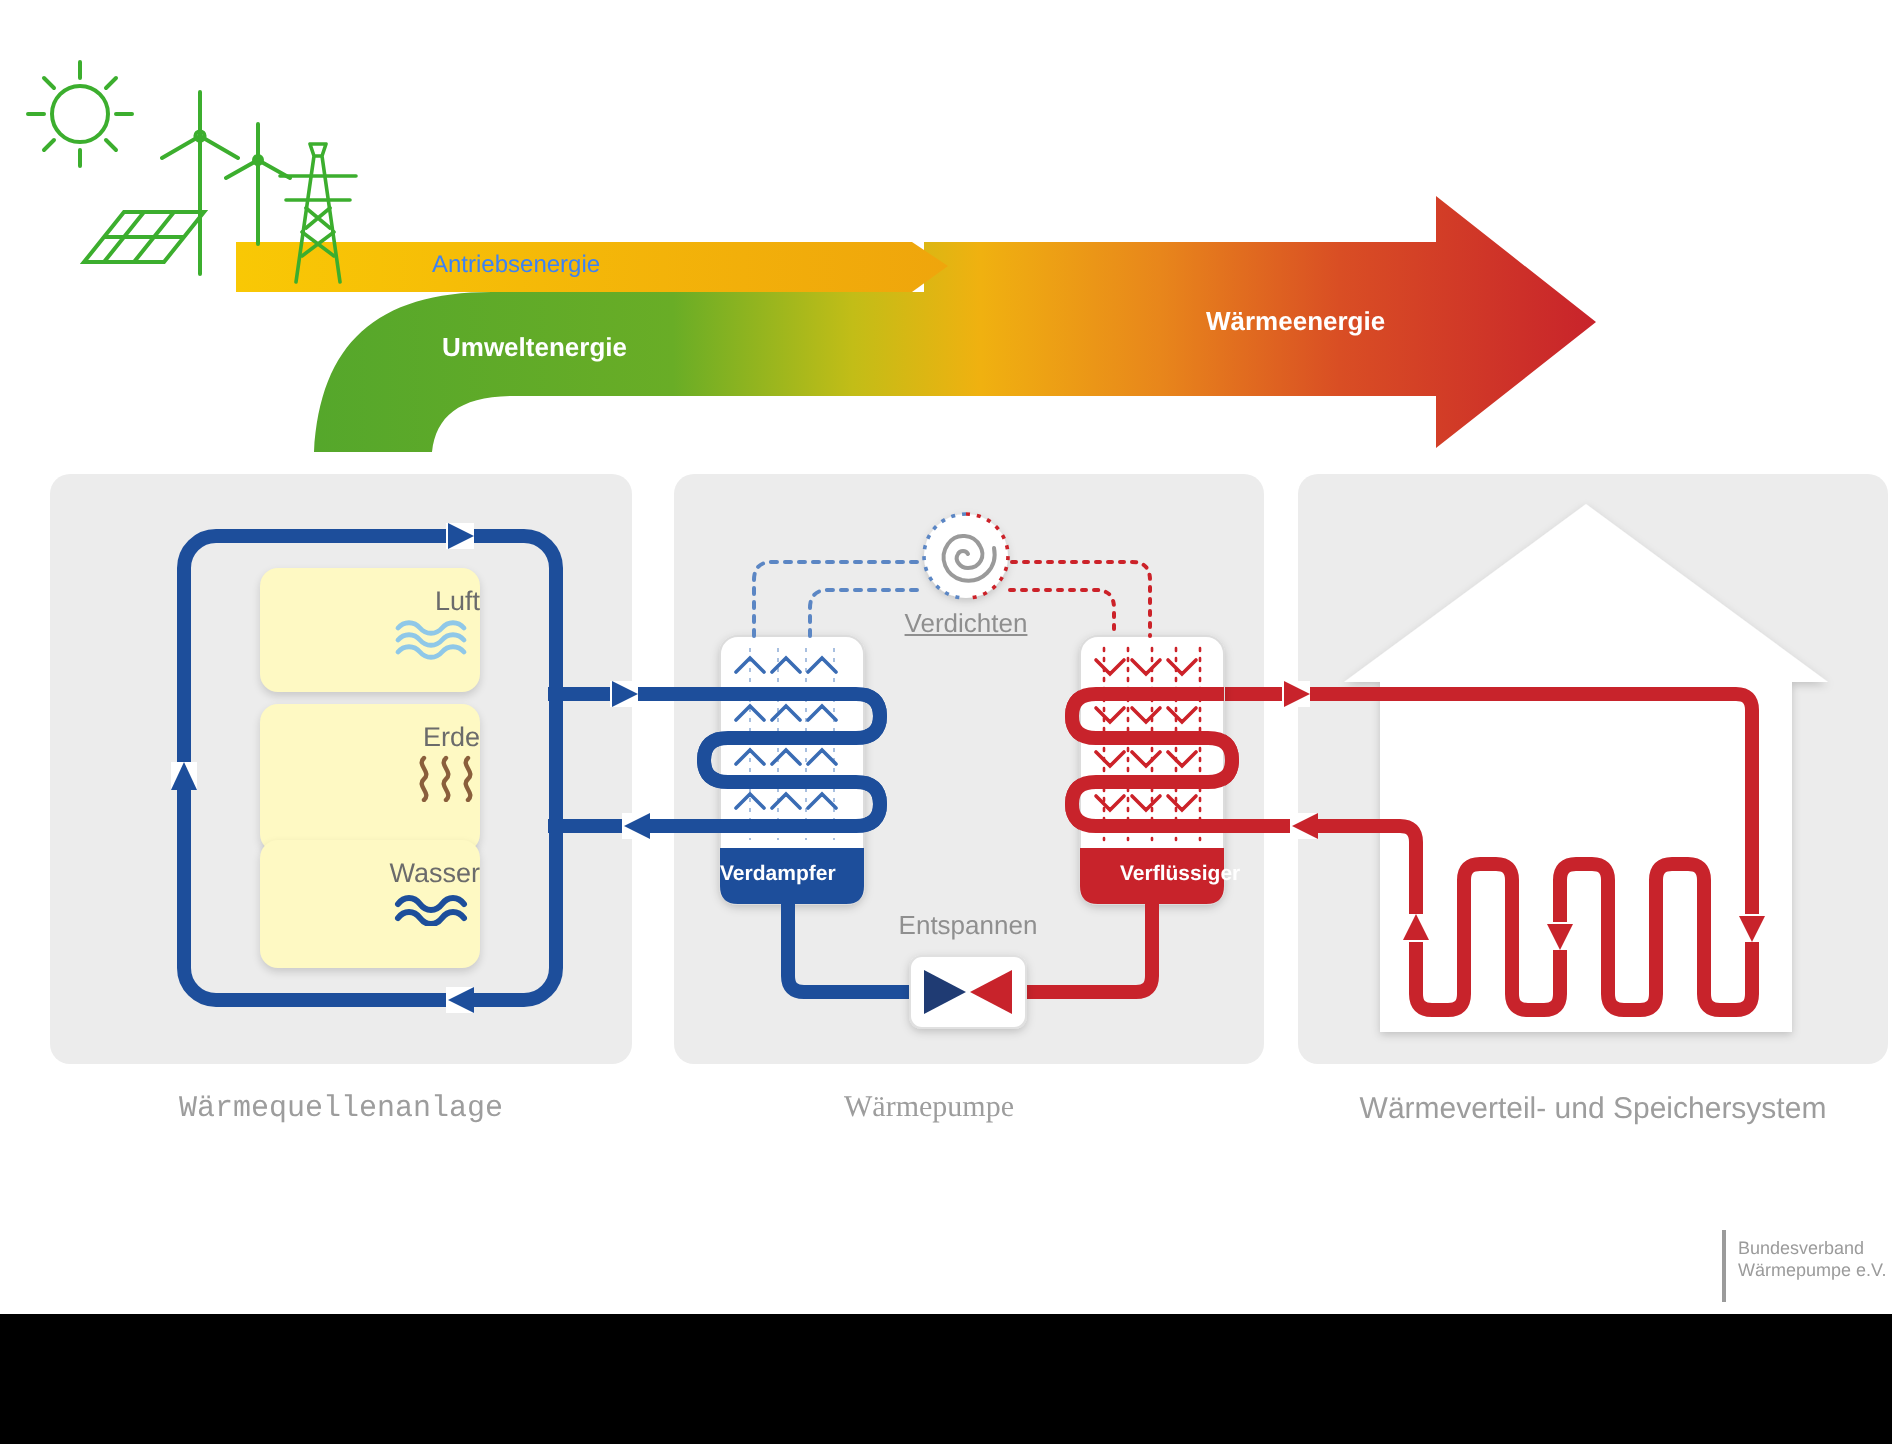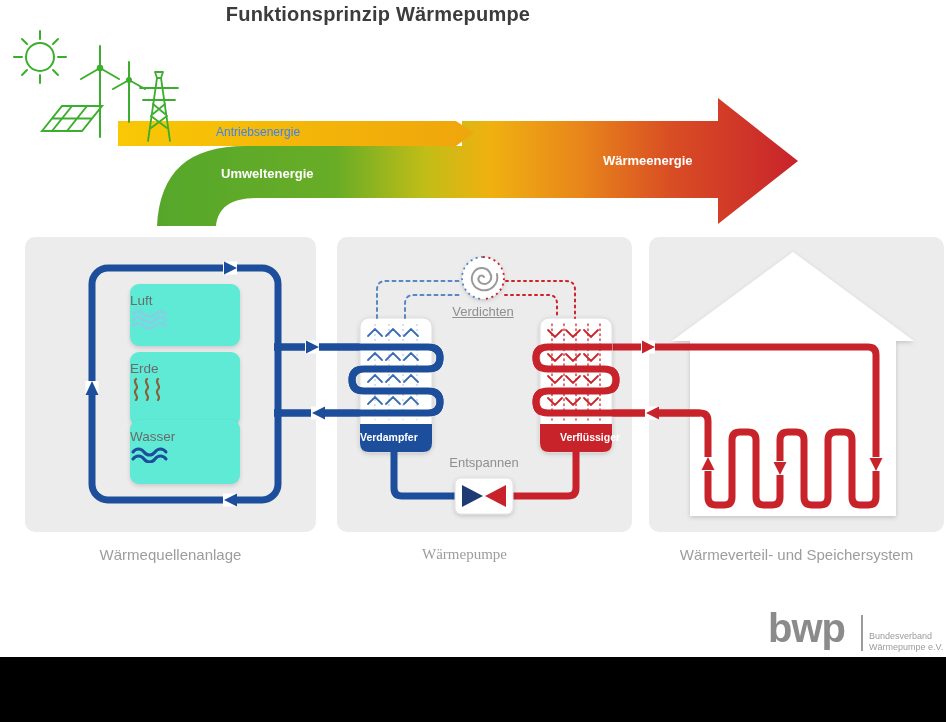--- a/index.html
+++ b/index.html
@@ -5,30 +5,30 @@
   html,body{margin:0;padding:0;background:#fff;}
   #root{position:relative;width:946px;height:722px;background:#ffffff;overflow:hidden;
         font-family:"Liberation Sans",sans-serif;}
   .panel{position:absolute;top:237px;height:295px;background:#ececec;border-radius:10px;}
   .panel-label{position:absolute;top:546px;text-align:center;font-size:15px;color:#9d9d9d;}
   .title{position:absolute;left:0;top:3px;width:756px;text-align:center;
          font-size:20px;font-weight:700;color:#3c3c3c;letter-spacing:.2px;}
   .band-label{position:absolute;font-size:13px;font-weight:700;}
   .lbl-drive{color:#3b82f6;font-weight:400;font-size:12px;}
   .lbl-env,.lbl-heat{color:#ffffff;}
-  .src-box{position:absolute;left:130px;width:110px;background:#5eead4;border-radius:9px;
-           box-shadow:0 2px 4px rgba(0,0,0,.15);text-align:left;}
+  .src-box{position:absolute;left:130px;width:110px;background:#fef9c3;border-radius:9px;
+           box-shadow:0 2px 4px rgba(0,0,0,.15);text-align:right;}
   .src-label{font-size:13.5px;color:#6b6b6b;margin-top:9px;}
   .comp-label{position:absolute;width:48px;text-align:center;color:#ffffff;
               font-size:10.5px;font-weight:700;}
   .proc-label{position:absolute;width:120px;text-align:center;font-size:13px;color:#8f8f8f;}
   .logo-word{position:absolute;left:768px;top:606px;font-size:40px;font-weight:800;
              color:#8b8b8b;letter-spacing:-1px;}
   .logo-bar{position:absolute;left:861px;top:615px;width:2px;height:36px;background:#9b9b9b;}
-  .logo-org{position:absolute;left:869px;top:619px;font-size:9px;line-height:11px;color:#9b9b9b;margin-top:12px;}
+  .logo-org{position:absolute;left:869px;top:619px;font-size:9px;line-height:11px;color:#9b9b9b;}
   .bottom-bar{position:absolute;left:0;bottom:0;width:946px;height:65px;background:#000;}
   svg{position:absolute;left:0;top:0;}
 </style>
 </head>
 <body>
 
 <div id="root">
 
   <div class="panel" style="left:25px;width:291px;z-index:1;"></div>
   <div class="panel" style="left:337px;width:295px;z-index:1;"></div>
@@ -196,36 +196,34 @@
         <polygon points="659,406.5 659,419.5 646,413" fill="#c8232b"></polygon>
       <rect x="869.5" y="457" width="13" height="14" fill="#fff"></rect>
         <polygon points="869.5,458 882.5,458 876,471" fill="#c8232b"></polygon>
       <rect x="701.5" y="457" width="13" height="14" fill="#fff"></rect>
         <polygon points="701.5,470 714.5,470 708,457" fill="#c8232b"></polygon>
       <rect x="773.5" y="461" width="13" height="14" fill="#fff"></rect>
         <polygon points="773.5,462 786.5,462 780,475" fill="#c8232b"></polygon>
     </g>
   </svg>
 
-  <div class="title" style="z-index:5;">Funktionsprinzip Wärmepumpe</div>
 
   <div class="band-label lbl-drive" style="left:216px;top:125px;z-index:5;">Antriebsenergie</div>
   <div class="band-label lbl-env" style="left:221px;top:154px;z-index:5;margin-top:12px;">Umweltenergie</div>
   <div class="band-label lbl-heat" style="left:603px;top:153px;z-index:5;">Wärmeenergie</div>
 
   <div class="proc-label" style="left:423px;top:304px;z-index:5;text-decoration:underline;">Verdichten</div>
   <div class="proc-label" style="left:424px;top:455px;z-index:5;">Entspannen</div>
   <div class="comp-label" style="left:360px;top:431px;z-index:5;">Verdampfer</div>
   <div class="comp-label" style="left:540px;top:431px;z-index:5;padding-left:20px;">Verflüssiger</div>
 
-  <div class="panel-label" style="left:25px;width:291px;z-index:5;">Wärmequellenanlage</div>
+  <div class="panel-label" style="left:25px;width:291px;z-index:5;font-family:Liberation Mono, monospace;">Wärmequellenanlage</div>
   <div class="panel-label" style="left:317px;width:295px;z-index:5;font-family:Liberation Serif, serif;">Wärmepumpe</div>
   <div class="panel-label" style="left:649px;width:295px;z-index:5;">Wärmeverteil- und Speichersystem</div>
 
-  <div class="logo-word" style="z-index:5;">bwp</div>
   <div class="logo-bar" style="z-index:5;"></div>
   <div class="logo-org" style="z-index:5;">
     <div>Bundesverband</div>
     <div>Wärmepumpe e.V.</div>
   </div>
 
   <div class="bottom-bar" style="z-index:6;"></div>
 </div>
 
 </body></html>

